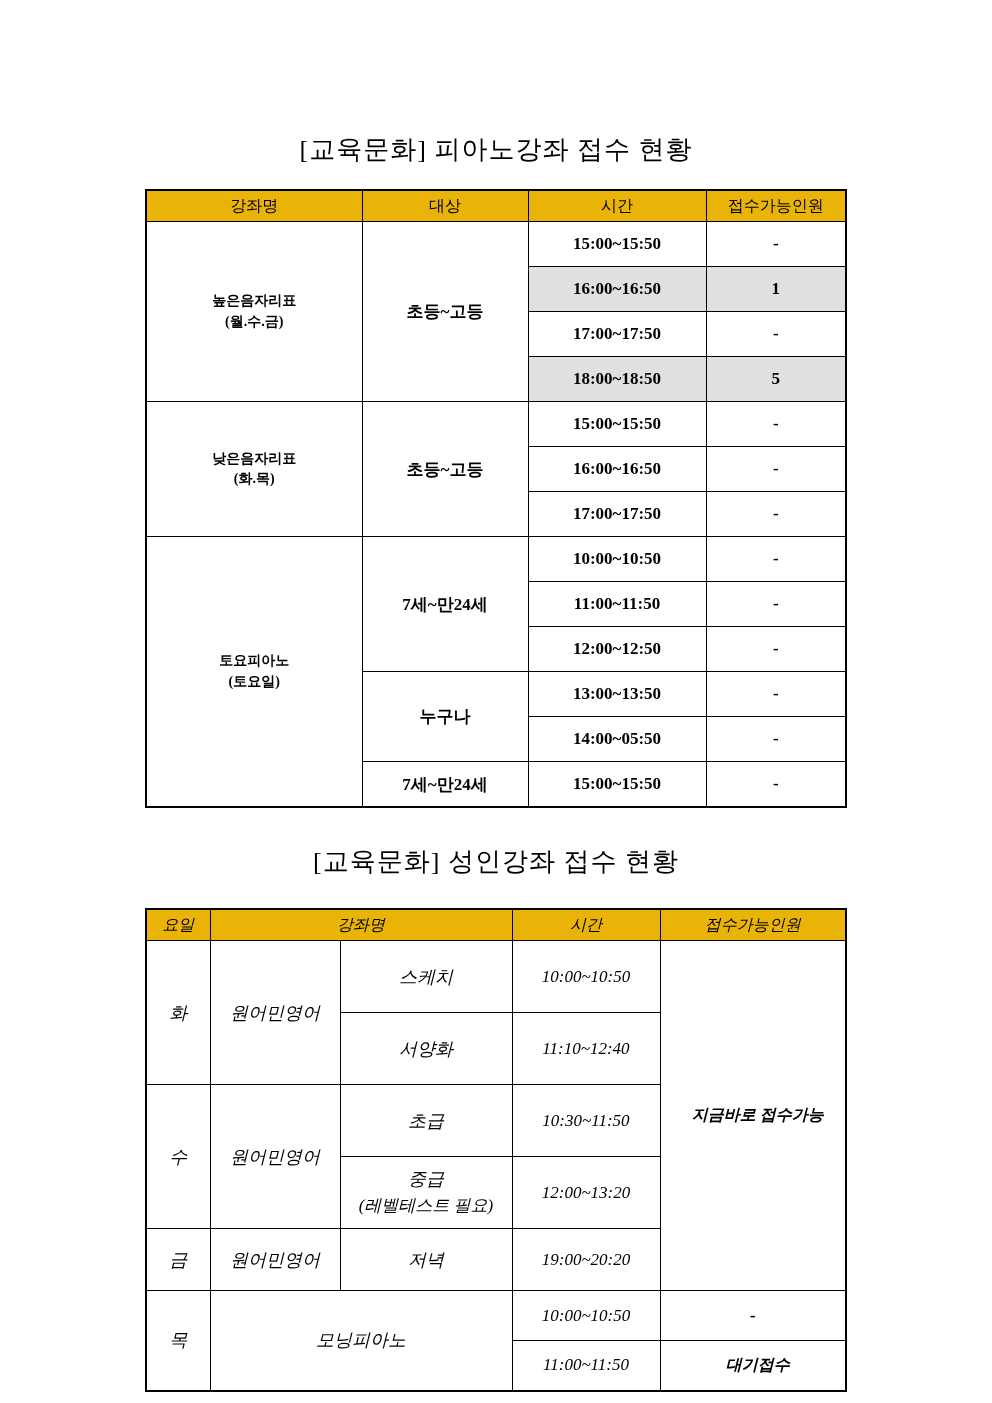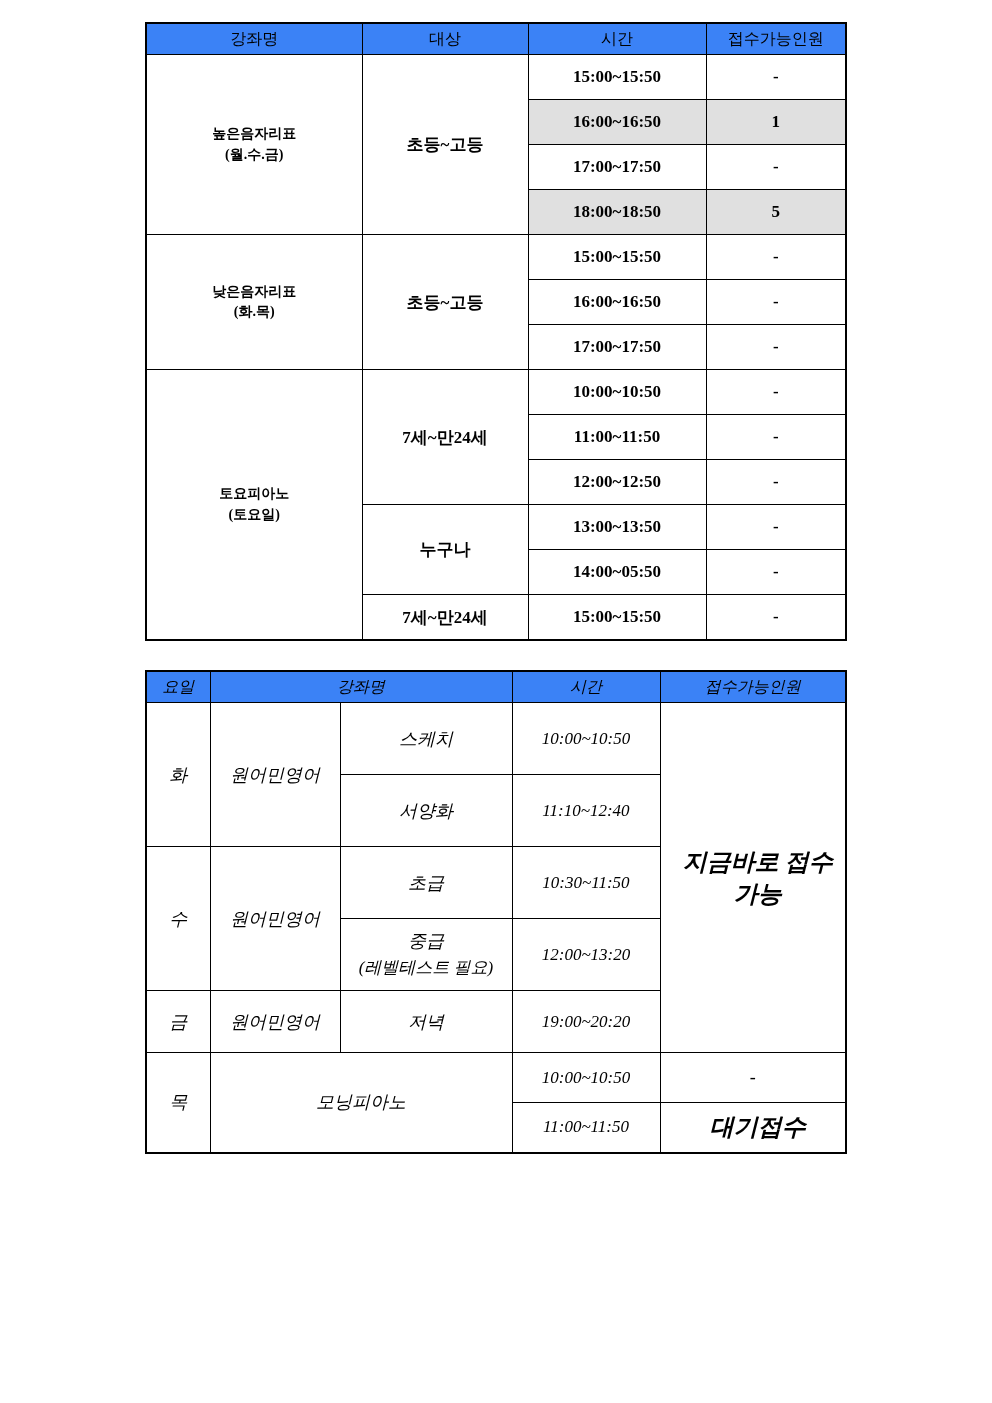--- a/index.html
+++ b/index.html
@@ -39,49 +39,50 @@
   table.grid td, table.grid th {
     border: 1px solid #000000;
     text-align: center;
     vertical-align: middle;
     font-size: 17px;
     font-family: "Liberation Serif", serif;
     font-weight: 400;
     padding: 0 2px;
   }
   table.grid thead th {
-    background: #3b82f6;
+    background: #eab308;
     font-size: 16px;
     height: 30px;
     font-weight: 400;
   }
   .outer {
     border: 2px solid #000 !important;
   }
   .shaded { background: #e0e0e0; }
 
   
   #t1 { width: 700px; margin-top: 22px; }
   #t1 td { height: 44px; font-weight: bold; }
   #t1 .namecell { font-size: 14px; line-height: 1.45; }
   #t1 .timecell { font-size: 17px; }
   #t1 .dash { font-size: 17px; }
 
   
   #t2 { width: 700px; margin-top: 29px; font-style: italic; }
   #t2 td { height: 44px; font-size: 18px; }
   #t2 .small { font-size: 17px; }
-  #t2 .bold { font-weight: bold; font-size: 24px; padding-left: 12px; }
+  #t2 .bold { font-weight: bold; font-size: 16px; padding-left: 12px; }
   .two-line { line-height: 1.45; }
 </style>
 </head>
 <body>
 
 <div class="page">
 
+  <h1 class="title" id="title1">[교육문화] 피아노강좌 접수 현황</h1>
 
   <table class="grid outer" id="t1">
     <colgroup>
       <col style="width:216px">
       <col style="width:166px">
       <col style="width:178px">
       <col style="width:140px">
     </colgroup>
     <thead>
       <tr>
@@ -160,20 +161,21 @@
         <td class="dash">-</td>
       </tr>
       <tr>
         <td>7세~만24세</td>
         <td class="timecell">15:00~15:50</td>
         <td class="dash">-</td>
       </tr>
     </tbody>
   </table>
 
+  <h1 class="title" id="title2">[교육문화] 성인강좌 접수 현황</h1>
 
   <table class="grid outer" id="t2">
     <colgroup>
       <col style="width:64px">
       <col style="width:130px">
       <col style="width:172px">
       <col style="width:148px">
       <col style="width:186px">
     </colgroup>
     <thead>

